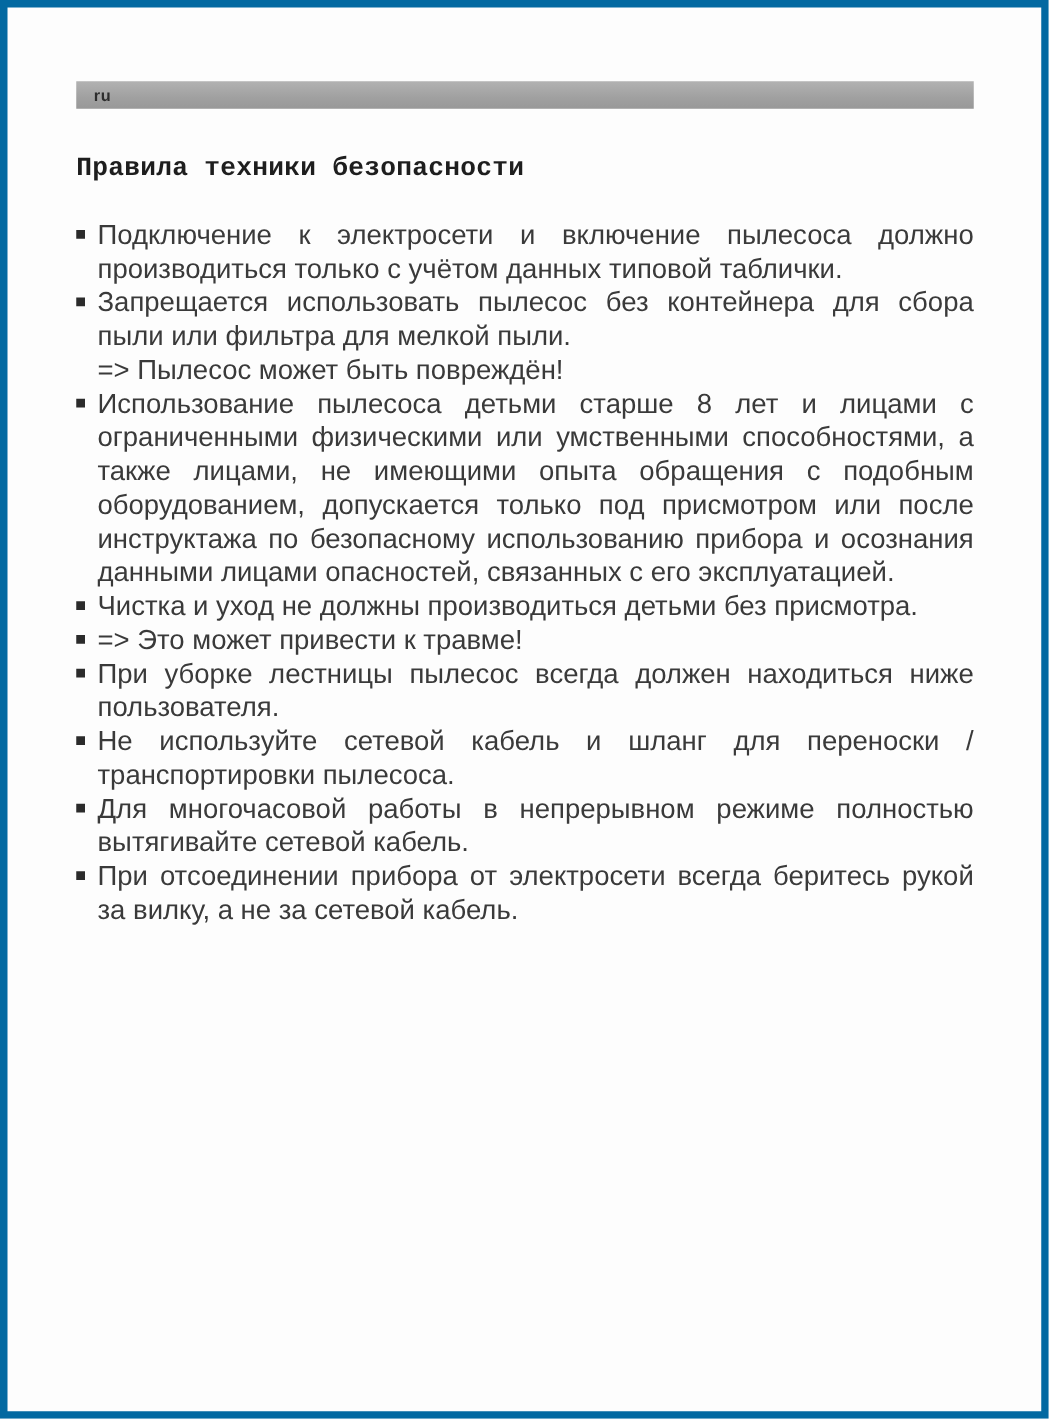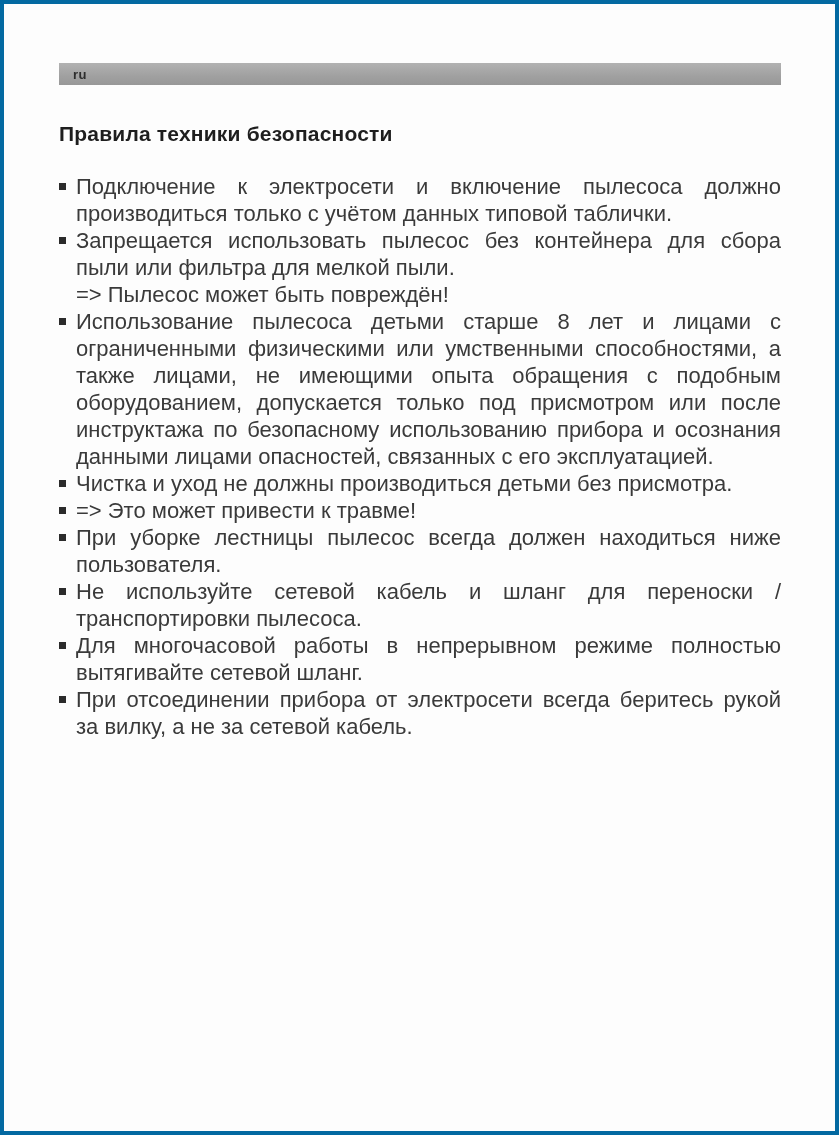--- a/index.html
+++ b/index.html
@@ -6,21 +6,21 @@
     margin: 0;
     padding: 0;
     background: #ffffff;
   }
   .page {
     position: relative;
     width: 839px;
     height: 1135px;
     box-sizing: border-box;
     background: #fdfdfd;
-    border: 4px solid #0369a1;
+    border: 6px solid #0369a1;
     font-family: "Liberation Sans", sans-serif;
     color: #3a3a3a;
     overflow: hidden;
   }
   .content {
     padding: 59px 54px 0 55px;
   }
   .lang-bar {
     height: 22px;
     background: linear-gradient(180deg, #b2b2b2 0%, #a0a0a0 60%, #989898 100%);
@@ -33,20 +33,21 @@
     color: #2d2d2d;
     padding-left: 14px;
     letter-spacing: 0.5px;
   }
   h1.doc-title {
     margin: 37px 0 0 0;
     font-size: 21px;
     font-weight: bold;
     color: #1e1e1e;
     letter-spacing: 0.2px;
+    font-family: Liberation Mono, monospace;
   }
   p.intro {
     margin: 30px 0 0 0;
     font-size: 18.5px;
     line-height: 27px;
     text-align: justify;
   }
   ul.rules {
     list-style: none;
     margin: 27px 0 0 0;
@@ -144,21 +145,21 @@
       <li>
         <span class="sq"></span>
         <div class="bt">
           <div class="rule">Не используйте сетевой кабель и шланг для переноски /транспортировки пылесоса.</div>
         </div>
       </li>
 
       <li>
         <span class="sq"></span>
         <div class="bt">
-          <div class="rule">Для многочасовой работы в непрерывном режиме полностью вытягивайте сетевой шланг.</div>
+          <div class="rule">Для многочасовой работы в непрерывном режиме полностью вытягивайте сетевой кабель.</div>
         </div>
       </li>
 
       <li>
         <span class="sq"></span>
         <div class="bt">
           <div class="rule">При отсоединении прибора от электросети всегда беритесь рукой за вилку, а не за сетевой кабель.</div>
         </div>
       </li>
 

